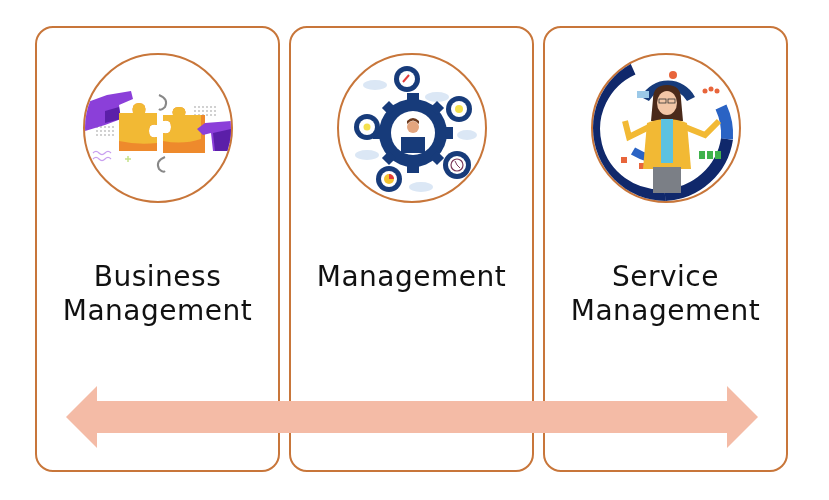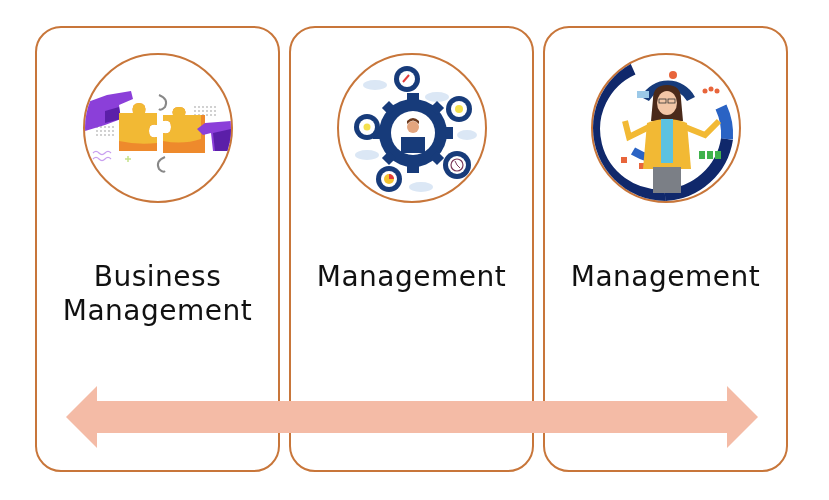--- a/index.html
+++ b/index.html
@@ -1,19 +1,19 @@
 <!DOCTYPE html>
 <html><head>
 <meta charset="utf-8">
 <style>
   html, body { margin:0; padding:0; background:#ffffff; }
   body { width:829px; height:500px; position:relative; overflow:hidden; font-family:"DejaVu Sans", sans-serif; }
   .card {
     position:absolute; top:26px; height:446px; width:245px;
-    border:2px solid #C8763A; border-radius:26px; box-sizing:border-box; background:#fff;
+    border:2px solid #C8763A; border-radius:18px; box-sizing:border-box; background:#fff;
   }
   .card.c1 { left:35px; }
   .card.c2 { left:289px; }
   .card.c3 { left:543px; }
   .circle {
     position:absolute; top:25px; left:50%; margin-left:-75px;
     width:150px; height:150px; border-radius:50%;
     border:2px solid #C8763A; box-sizing:border-box; background:#fff; overflow:hidden;
   }
   .circle svg { position:absolute; left:0; top:0; width:146px; height:146px; }
@@ -182,19 +182,20 @@
       <rect x="66" y="44" width="7" height="4" fill="none" stroke="#333" stroke-width="0.8"></rect>
       <rect x="75" y="44" width="7" height="4" fill="none" stroke="#333" stroke-width="0.8"></rect>
       <path d="M54 68 Q74 60 94 68 L98 114 L50 114 Z" fill="#F2B934"></path>
       <path d="M68 64 L80 64 L80 108 L68 108 Z" fill="#5cc2e0"></path>
       <path d="M56 72 L36 82 L32 66" fill="none" stroke="#F2B934" stroke-width="6"></path>
       <path d="M92 72 L112 80 L126 66" fill="none" stroke="#F2B934" stroke-width="6"></path>
       <rect x="60" y="112" width="28" height="26" fill="#7b7f86"></rect>
     </svg>
   </div>
   <div class="label">
+    <span>Service</span>
     <span>Management</span>
   </div>
 </div>
 
 <svg class="arrow" viewBox="0 0 692 62">
   <polygon points="0,31 31,0 31,15 661,15 661,0 692,31 661,62 661,47 31,47 31,62" fill="#F4BBA6"></polygon>
 </svg>
 
 </body></html>

